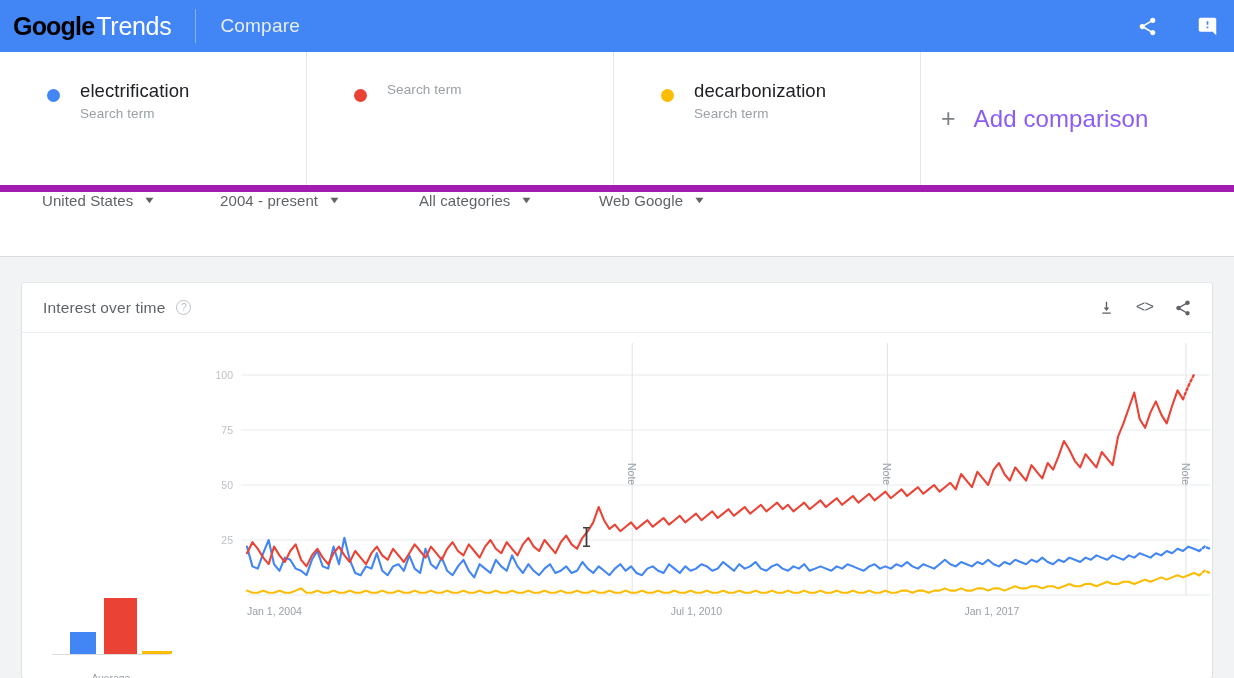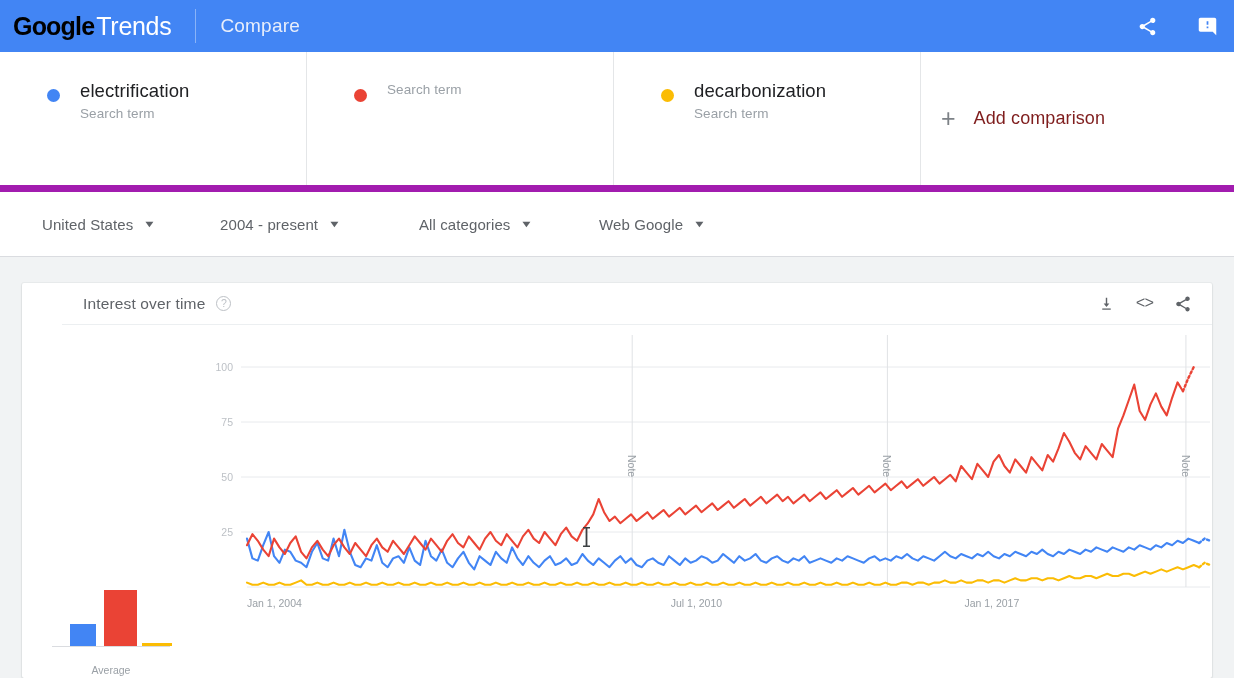--- a/index.html
+++ b/index.html
@@ -68,26 +68,26 @@
     font-size: 13.5px; color: #9aa0a6; letter-spacing: .1px;
   }
   .add-cmp {
     flex: 1; display: flex; align-items: center;
     padding-left: 20px; cursor: pointer; gap: 18px;
   }
   .add-plus {
     font-size: 25px; color: #7d8287; font-weight: 300;
     line-height: 1;
   }
-  .add-label { font-size: 18px; color: #7f1d1d; letter-spacing: .1px; }
+  .add-label { font-size: 24px; color: #8b5cf6; letter-spacing: .1px; }
 
   
   .filter-bar {
     height: 65px; background: #ffffff;
-    display: flex; align-items: center;
+    display: flex; align-items: flex-start;
     padding-left: 42px; gap: 0;
     border-bottom: 1px solid #dadce0;
   }
   .filter {
     display: flex; align-items: center; cursor: pointer;
     font-size: 15px; color: #5f6368; letter-spacing: .1px;
   }
   .filter .caret {
     margin-left: 12px; font-size: 9px; color: #5f6368;
     transform: scaleX(1.5); line-height: 1;
@@ -101,24 +101,23 @@
     position: relative; height: 421px;
     background: #f1f3f4; padding: 26px 22px 0 22px;
   }
   .card {
     background: #ffffff; height: 395px;
     border-radius: 2px;
     box-shadow: 0 1px 2px rgba(60,64,67,.18), 0 0 0 1px rgba(60,64,67,.04);
     position: relative; overflow: hidden;
   }
   .card-head {
-    height: 42px; display: flex; align-items: center;
+    height: 50px; display: flex; align-items: center;
     padding: 0 20px 0 21px;
     border-bottom: 1px solid #eceff1;
-    margin-left: 40px;
   }
   .card-title {
     font-size: 15.5px; color: #5f6368; letter-spacing: .15px;
   }
   .help-icon {
     margin-left: 11px; width: 15px; height: 15px;
     border: 1.3px solid #bdc1c6; border-radius: 50%;
     color: #bdc1c6; font-size: 10.5px; line-height: 13px;
     text-align: center; cursor: pointer;
   }

